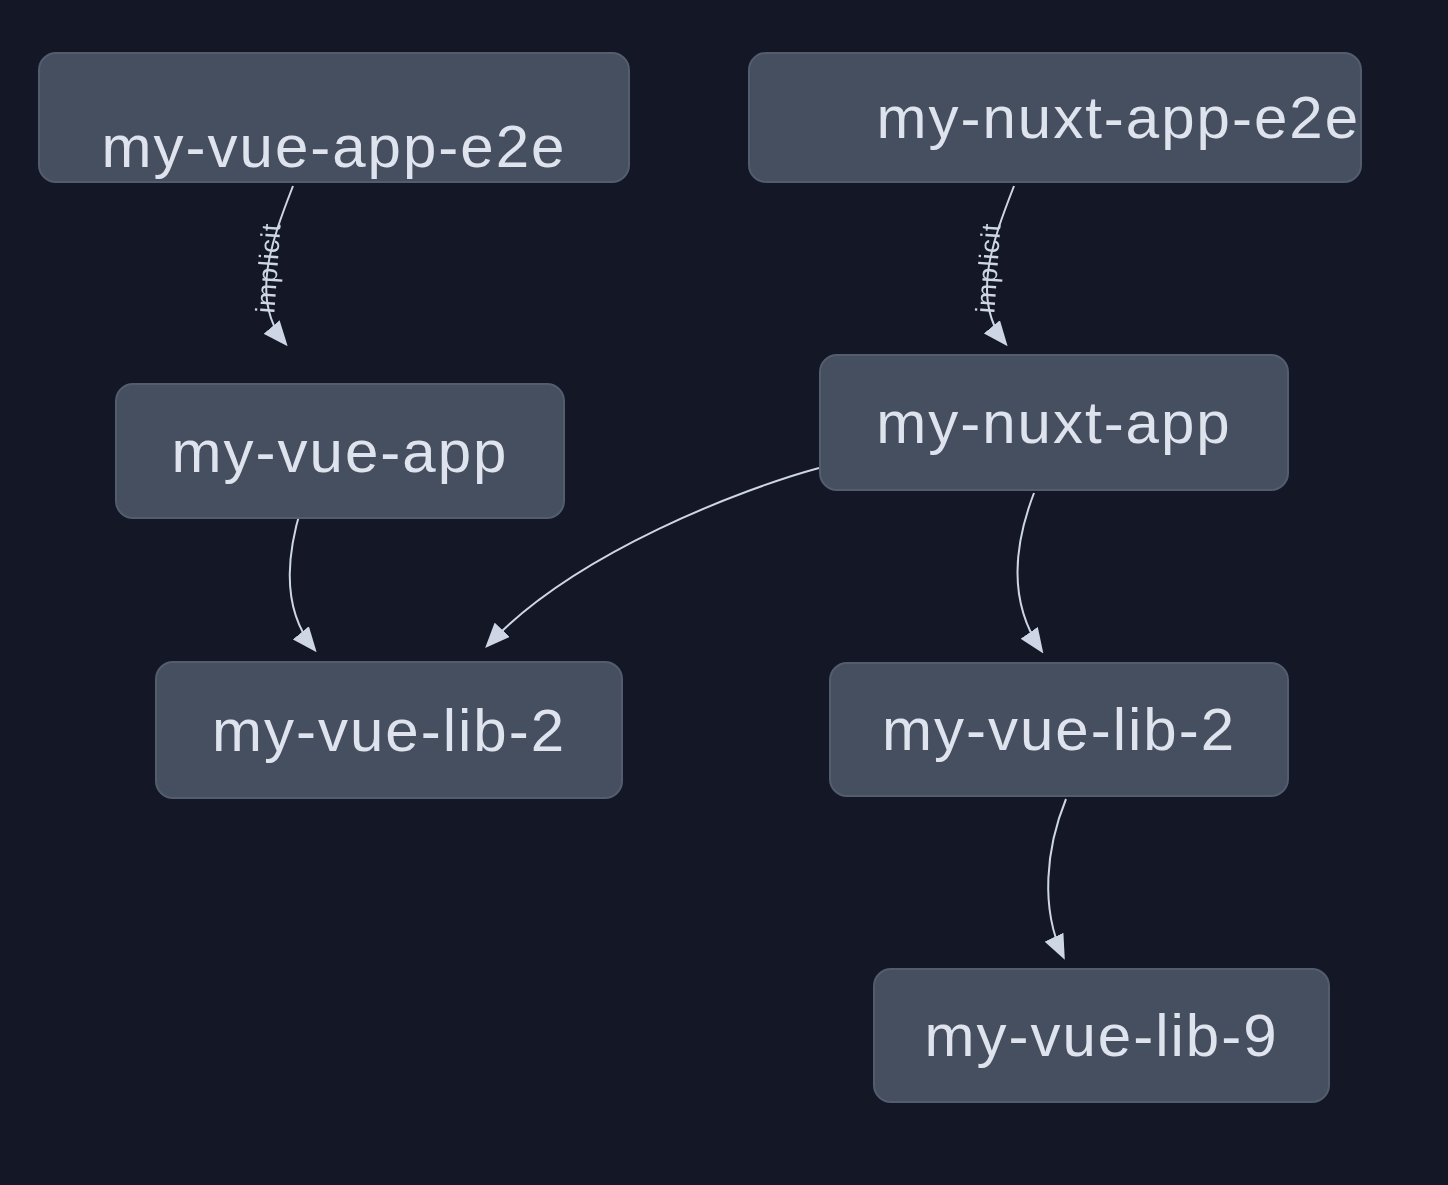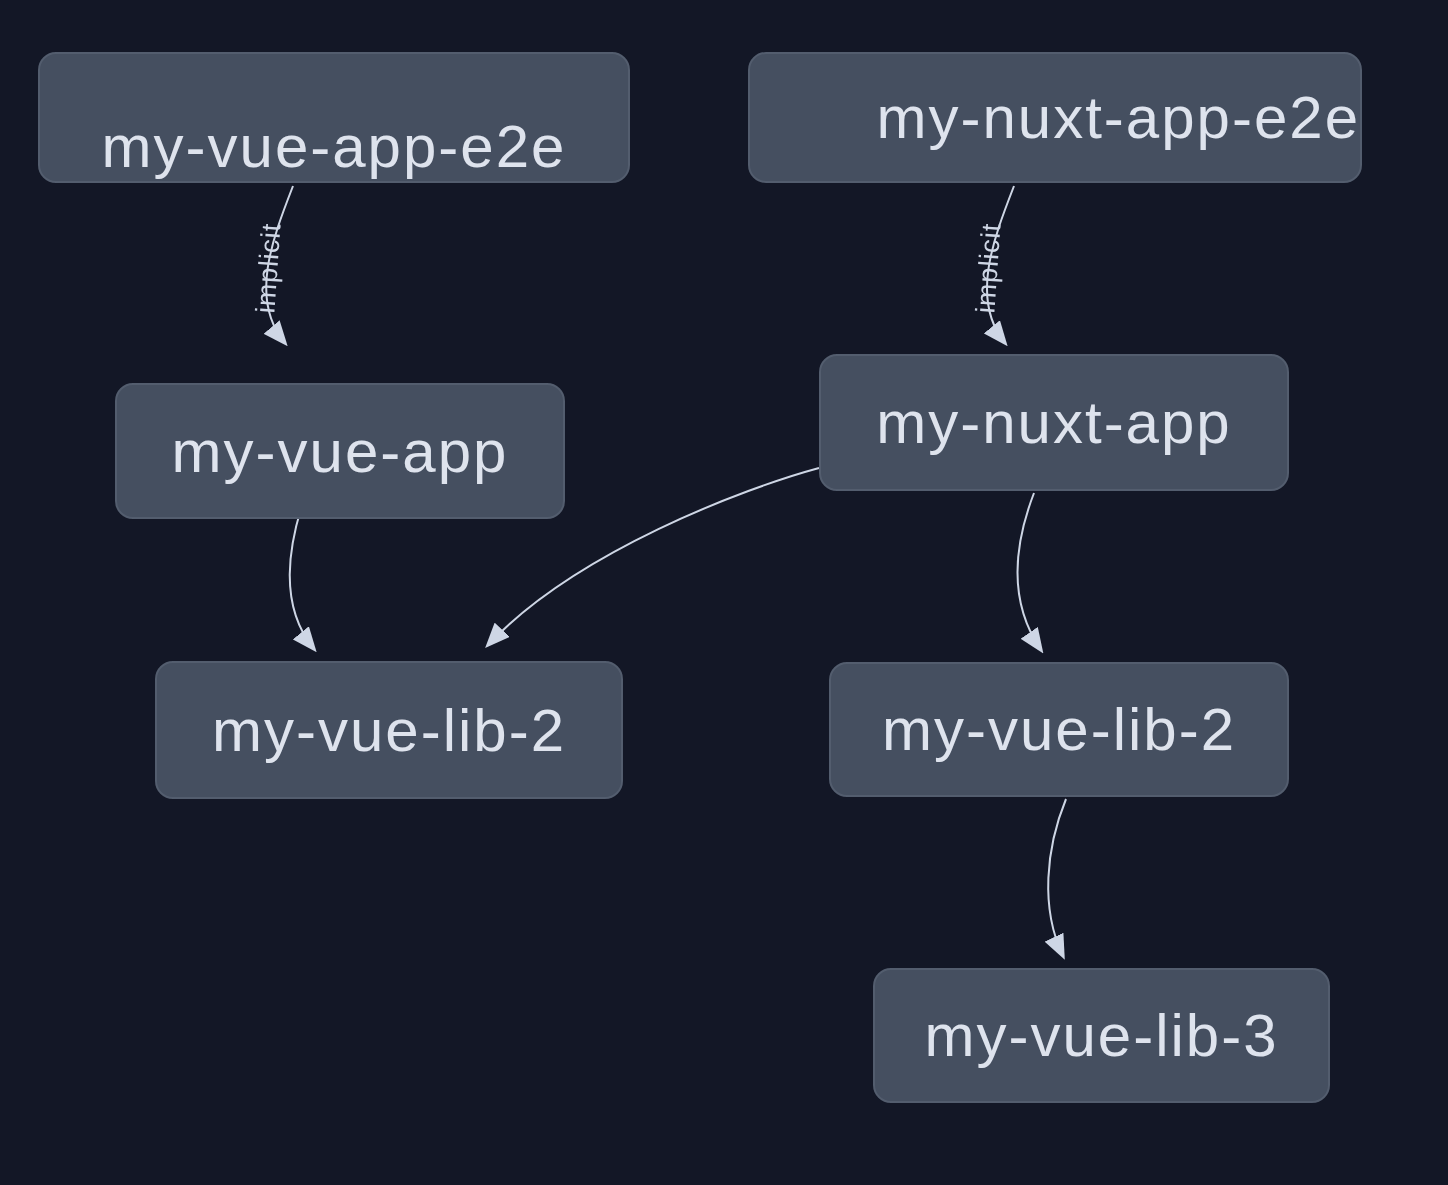--- a/index.html
+++ b/index.html
@@ -93,20 +93,20 @@
 
   <div class="node" style="left:155px; top:661px; width:468px; height:138px;">
     <span>my-vue-lib-2</span>
   </div>
 
   <div class="node" style="left:829px; top:662px; width:460px; height:135px;">
     <span>my-vue-lib-2</span>
   </div>
 
   <div class="node" style="left:873px; top:968px; width:457px; height:135px;">
-    <span>my-vue-lib-3</span>
+    <span>my-vue-lib-9</span>
   </div>
 
   <div class="edge-label" style="left:269px; top:268px;">implicit</div>
 
   <div class="edge-label" style="left:989px; top:268px;">implicit</div>
 
 </div>
 
 </body></html>

